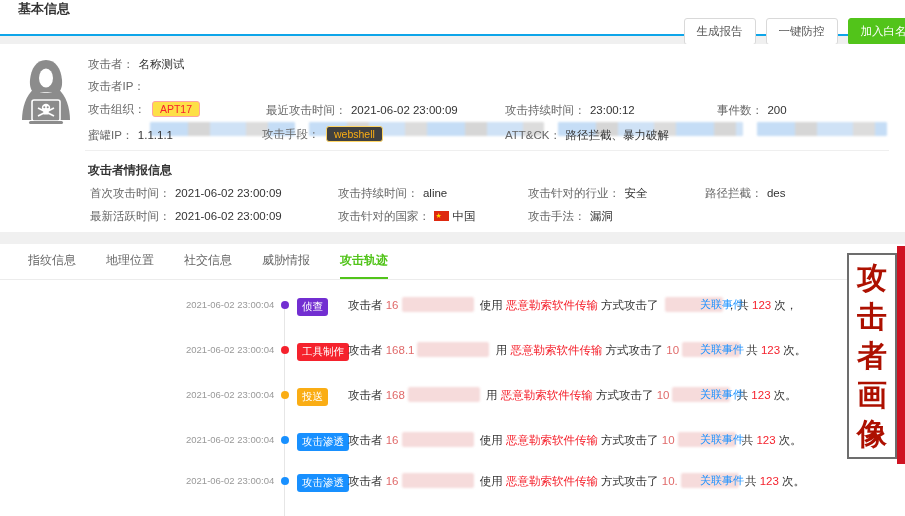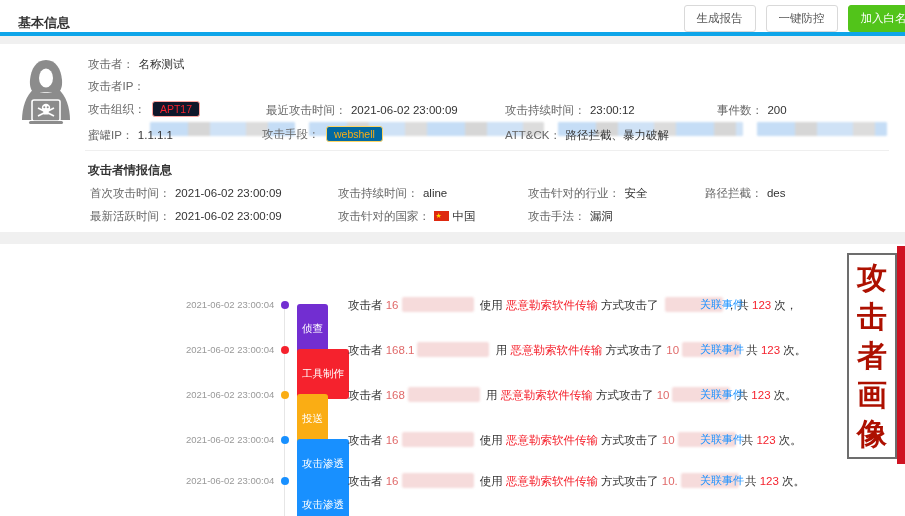--- a/index.html
+++ b/index.html
@@ -1,36 +1,36 @@
 <!DOCTYPE html>
 <html><head>
 <meta charset="utf-8">
 <style>
   * { margin:0; padding:0; box-sizing:border-box; }
   body { background:#f0f0f0; font-family:"Liberation Sans","DejaVu Sans",sans-serif; }
   .frame { position:relative; width:905px; height:516px; background:#f0f0f0; overflow:hidden; }
 
   
   .topbar { position:absolute; top:0; left:0; width:905px; height:36px; background:#fff;
-            border-bottom:4px solid #0ea5e9; display:flex; align-items:flex-end; padding-left:18px; }
+            border-bottom:2px solid #0ea5e9; display:flex; align-items:flex-start; padding-left:18px;flex-direction:column; }
   .topbar-title { font-size:13px; font-weight:bold; color:#333; }
   .topbar-btns { margin-left:auto; display:flex; gap:10px; margin-right:-26px; }
   .btn { font-size:11.5px; color:#555; background:#fff; border:1px solid #d9d9d9; border-radius:3px;
          padding:5px 12px; white-space:nowrap; cursor:pointer; }
   .btn.primary { background:#52c41a; border-color:#52c41a; color:#fff; }
 
   
   .card { position:absolute; top:44px; left:0; width:905px; height:188px; background:#fff; }
   .avatar { position:absolute; left:20px; top:14px; width:52px; height:80px; }
   .f-label { font-size:11.5px; color:#666; }
   .f-value { font-size:11.5px; color:#333;margin-top:45px; }
   .row-abs { position:absolute; white-space:nowrap; }
   .chip { display:inline-block; font-size:10.5px; border-radius:3px; padding:1px 7px; margin-left:2px; }
-  .chip.red-chip { color:#f5222d; border:1px solid #ffa39e; background:#0f172a; }
-  .chip.orange-chip { color:#faad14; border:1px solid #ffd666; background:#0369a1; }
+  .chip.red-chip { color:#f5222d; border:1px solid #ffa39e; background:#fde047; }
+  .chip.orange-chip { color:#faad14; border:1px solid #ffd666; background:#404040; }
   .divider { position:absolute; left:85px; right:16px; height:1px; background:#efefef; }
   .intel-title { font-size:12px; font-weight:bold; color:#333; }
 
   
   .ip-strip { position:absolute; left:150px; top:78px; right:18px; height:14px; display:flex; gap:14px; }
   .ip-seg { height:14px; border-radius:1px; filter:blur(1.3px);
             background:repeating-linear-gradient(90deg,#c5ddf6 0 38px,#d6d6d6 38px 60px,#cfe2f6 60px 96px,#dcdcdc 96px 118px); }
   .seg1{width:145px} .seg2{width:235px} .seg3{width:185px} .seg4{flex:1}
 
   .flag { display:inline-block; width:15px; height:10px; background:#de2910; position:relative;
@@ -41,22 +41,22 @@
   .section { position:absolute; top:244px; left:0; width:905px; height:272px; background:#fff; }
   .tabs { position:absolute; top:0; left:0; right:0; height:36px; border-bottom:1px solid #ececec;
           display:flex; gap:30px; padding-left:28px; align-items:flex-end; }
   .tab { font-size:12px; color:#666; padding-bottom:10px; cursor:pointer; }
   .tab.active { color:#52c41a; border-bottom:2px solid #52c41a; padding-bottom:8px; font-weight:bold; }
 
   .tl-line { position:absolute; left:284px; top:62px; width:1px; height:212px; background:#e6e6e6; }
   .tl-row { position:absolute; left:0; width:905px; height:22px; }
   .tl-time { position:absolute; left:186px; top:5px; font-size:9.5px; color:#999; }
   .tl-dot { position:absolute; left:281px; top:7px; width:8px; height:8px; border-radius:50%; }
-  .tl-badge { position:absolute; left:297px; top:10px; font-size:10.5px; color:#fff; border-radius:3px;
-              padding:18px 5px; white-space:nowrap; }
+  .tl-badge { position:absolute; left:297px; top:4px; font-size:10.5px; color:#fff; border-radius:3px;
+              padding:2px 5px; white-space:nowrap; }
   .purple-bg{background:#722ed1} .red-bg{background:#f5222d} .orange-bg{background:#faad14} .blue-bg{background:#1890ff}
   .tl-text { position:absolute; left:348px; top:3px; font-size:11.5px; color:#333; white-space:nowrap; }
   .num { color:#e06a6a; }
   .red-txt { color:#f5222d; }
   .redact { display:inline-block; width:72px; height:15px; background:#f6dbdb; border-radius:2px;
             filter:blur(1.2px); vertical-align:-3px; margin:0 3px; }
   .redact.small { width:58px; }
   .tl-link { position:absolute; left:700px; top:3px; font-size:11px; color:#1890ff; cursor:pointer; text-decoration:none; }
 
   
@@ -170,20 +170,27 @@
       <span class="f-label">攻击针对的国家：</span>
       <span class="flag"></span><span class="f-value">中国</span>
     </div>
     <div class="row-abs" style="left:528px; top:162px">
       <span class="f-label">攻击手法：</span>
       <span class="f-value">漏洞</span>
     </div>
   </div>
 
   <div class="section">
+    <div class="tabs">
+      <span class="tab">指纹信息</span>
+      <span class="tab">地理位置</span>
+      <span class="tab">社交信息</span>
+      <span class="tab">威胁情报</span>
+      <span class="tab active">攻击轨迹</span>
+    </div>
 
     <div class="tl-line"></div>
 
     <div class="tl-row" style="top:50px">
       <span class="tl-time">2021-06-02 23:00:04</span>
       <span class="tl-dot purple-bg"></span>
       <span class="tl-badge purple-bg">侦查</span>
       <span class="tl-text"><span>攻击者 </span><span class="num">16</span><span class="redact"></span><span> 使用 </span><span class="red-txt">恶意勒索软件传输</span><span> 方式攻击了 </span><span class="num"></span><span class="redact small"></span><span>，共 </span><span class="red-txt">123</span><span> 次，</span></span>
       <a class="tl-link">关联事件</a>
     </div>

